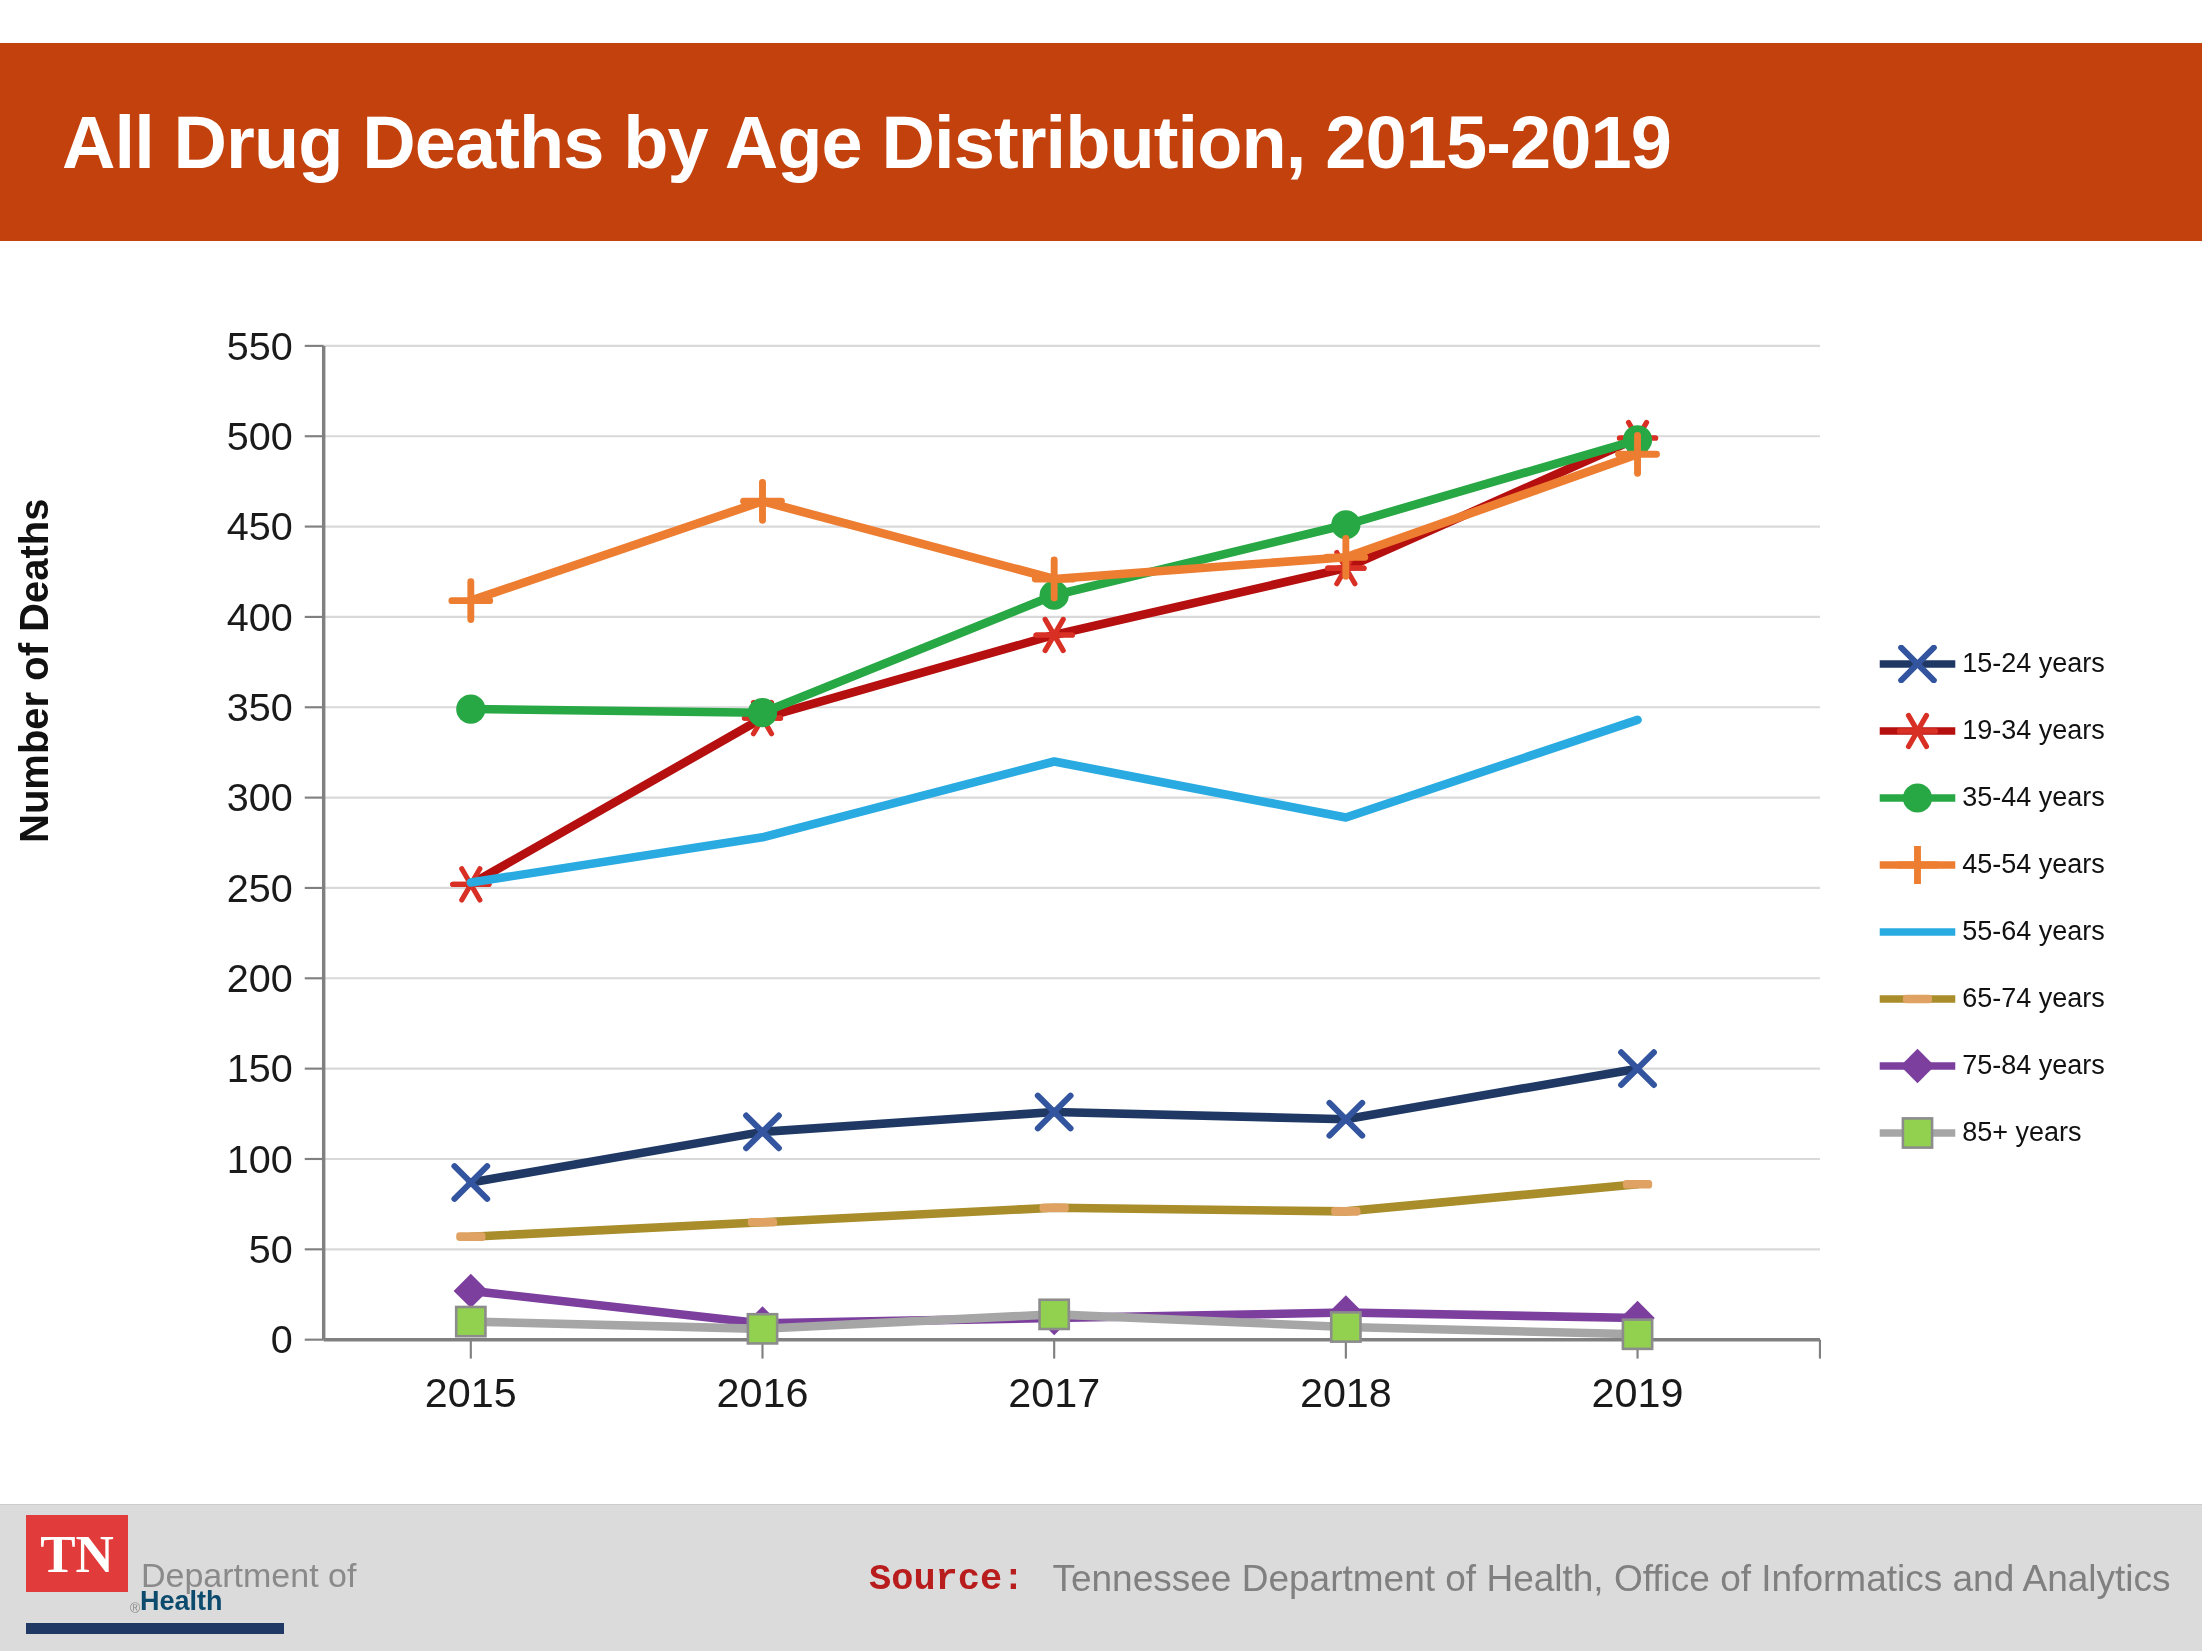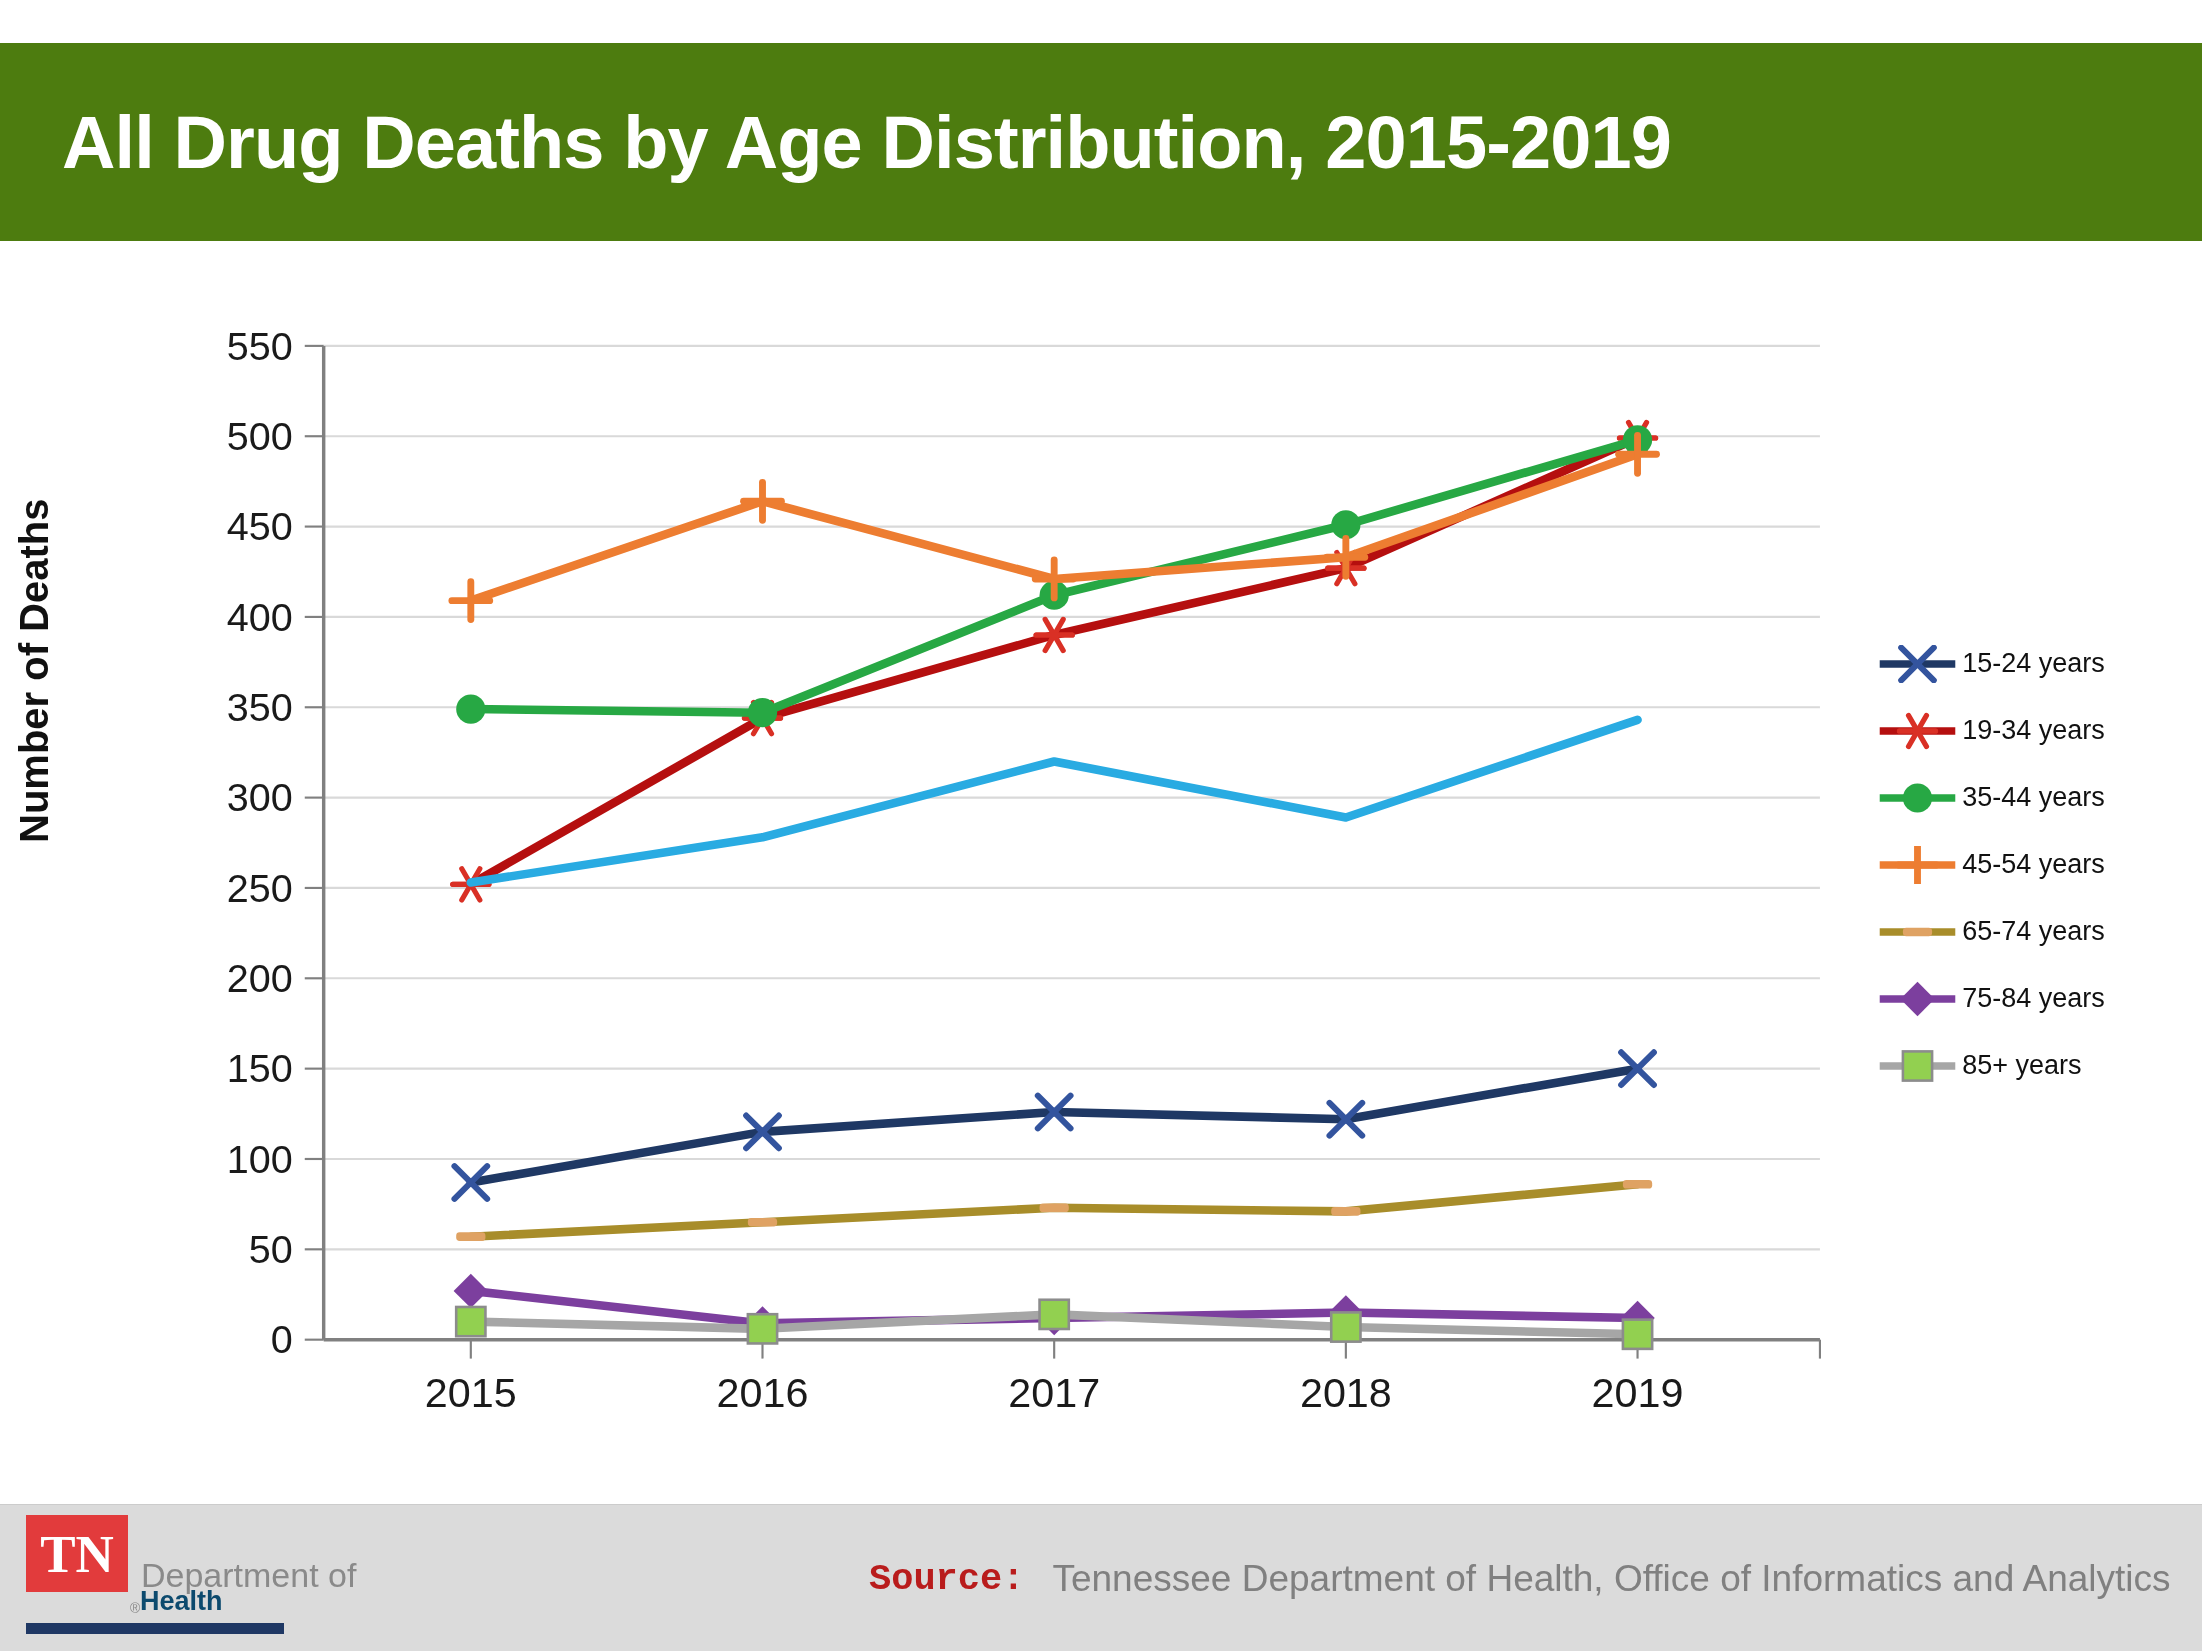--- a/index.html
+++ b/index.html
@@ -2,21 +2,21 @@
 <html style="font-size:13.8px"><head>
 <meta charset="utf-8">
 <style>
   html,body{margin:0;padding:0;background:#ffffff;}
   body{
     width:2203px;height:1652px;position:relative;overflow:hidden;
     font-family:"Liberation Sans", sans-serif;
   }
   .topbar{
     position:absolute;left:0;top:43px;width:2203px;height:198px;
-    background:#4d7c0f;display:flex;align-items:center;
+    background:#c2410c;display:flex;align-items:center;
   }
   .topbar h1{
     margin:0 0 0 62px;color:#ffffff;font-size:74px;font-weight:bold;
     letter-spacing:-0.9px;
   }
   #chart-svg{position:absolute;left:0;top:0;}
   .legend{
     position:absolute;left:1878px;top:630px;width:324px;
     display:flex;flex-direction:column;
   }
@@ -241,20 +241,27 @@
         <line x1="2" y1="22" x2="90" y2="22" stroke="#ed7d31" stroke-width="9"></line>
         <g>
           <line x1="24" y1="22" x2="68" y2="22" stroke="#ed7d31" stroke-width="8" stroke-linecap="round"></line>
           <line x1="46" y1="0" x2="46" y2="44" stroke="#ed7d31" stroke-width="8" stroke-linecap="round"></line>
         </g>
       </svg>
       <span class="lbl">45-54 years</span>
     </div>
     <div class="legend-item">
       <svg width="79" height="38" viewBox="0 0 92 44">
+        <line x1="2" y1="22" x2="90" y2="22" stroke="#29abe2" stroke-width="9"></line>
+        <g></g>
+      </svg>
+      <span class="lbl">55-64 years</span>
+    </div>
+    <div class="legend-item">
+      <svg width="79" height="38" viewBox="0 0 92 44">
         <line x1="2" y1="22" x2="90" y2="22" stroke="#a88d2a" stroke-width="9"></line>
         <g>
           <rect x="29" y="17" width="34" height="10" rx="4" fill="#dfa263"></rect>
         </g>
       </svg>
       <span class="lbl">65-74 years</span>
     </div>
     <div class="legend-item">
       <svg width="79" height="38" viewBox="0 0 92 44">
         <line x1="2" y1="22" x2="90" y2="22" stroke="#7c3f9e" stroke-width="9"></line>

